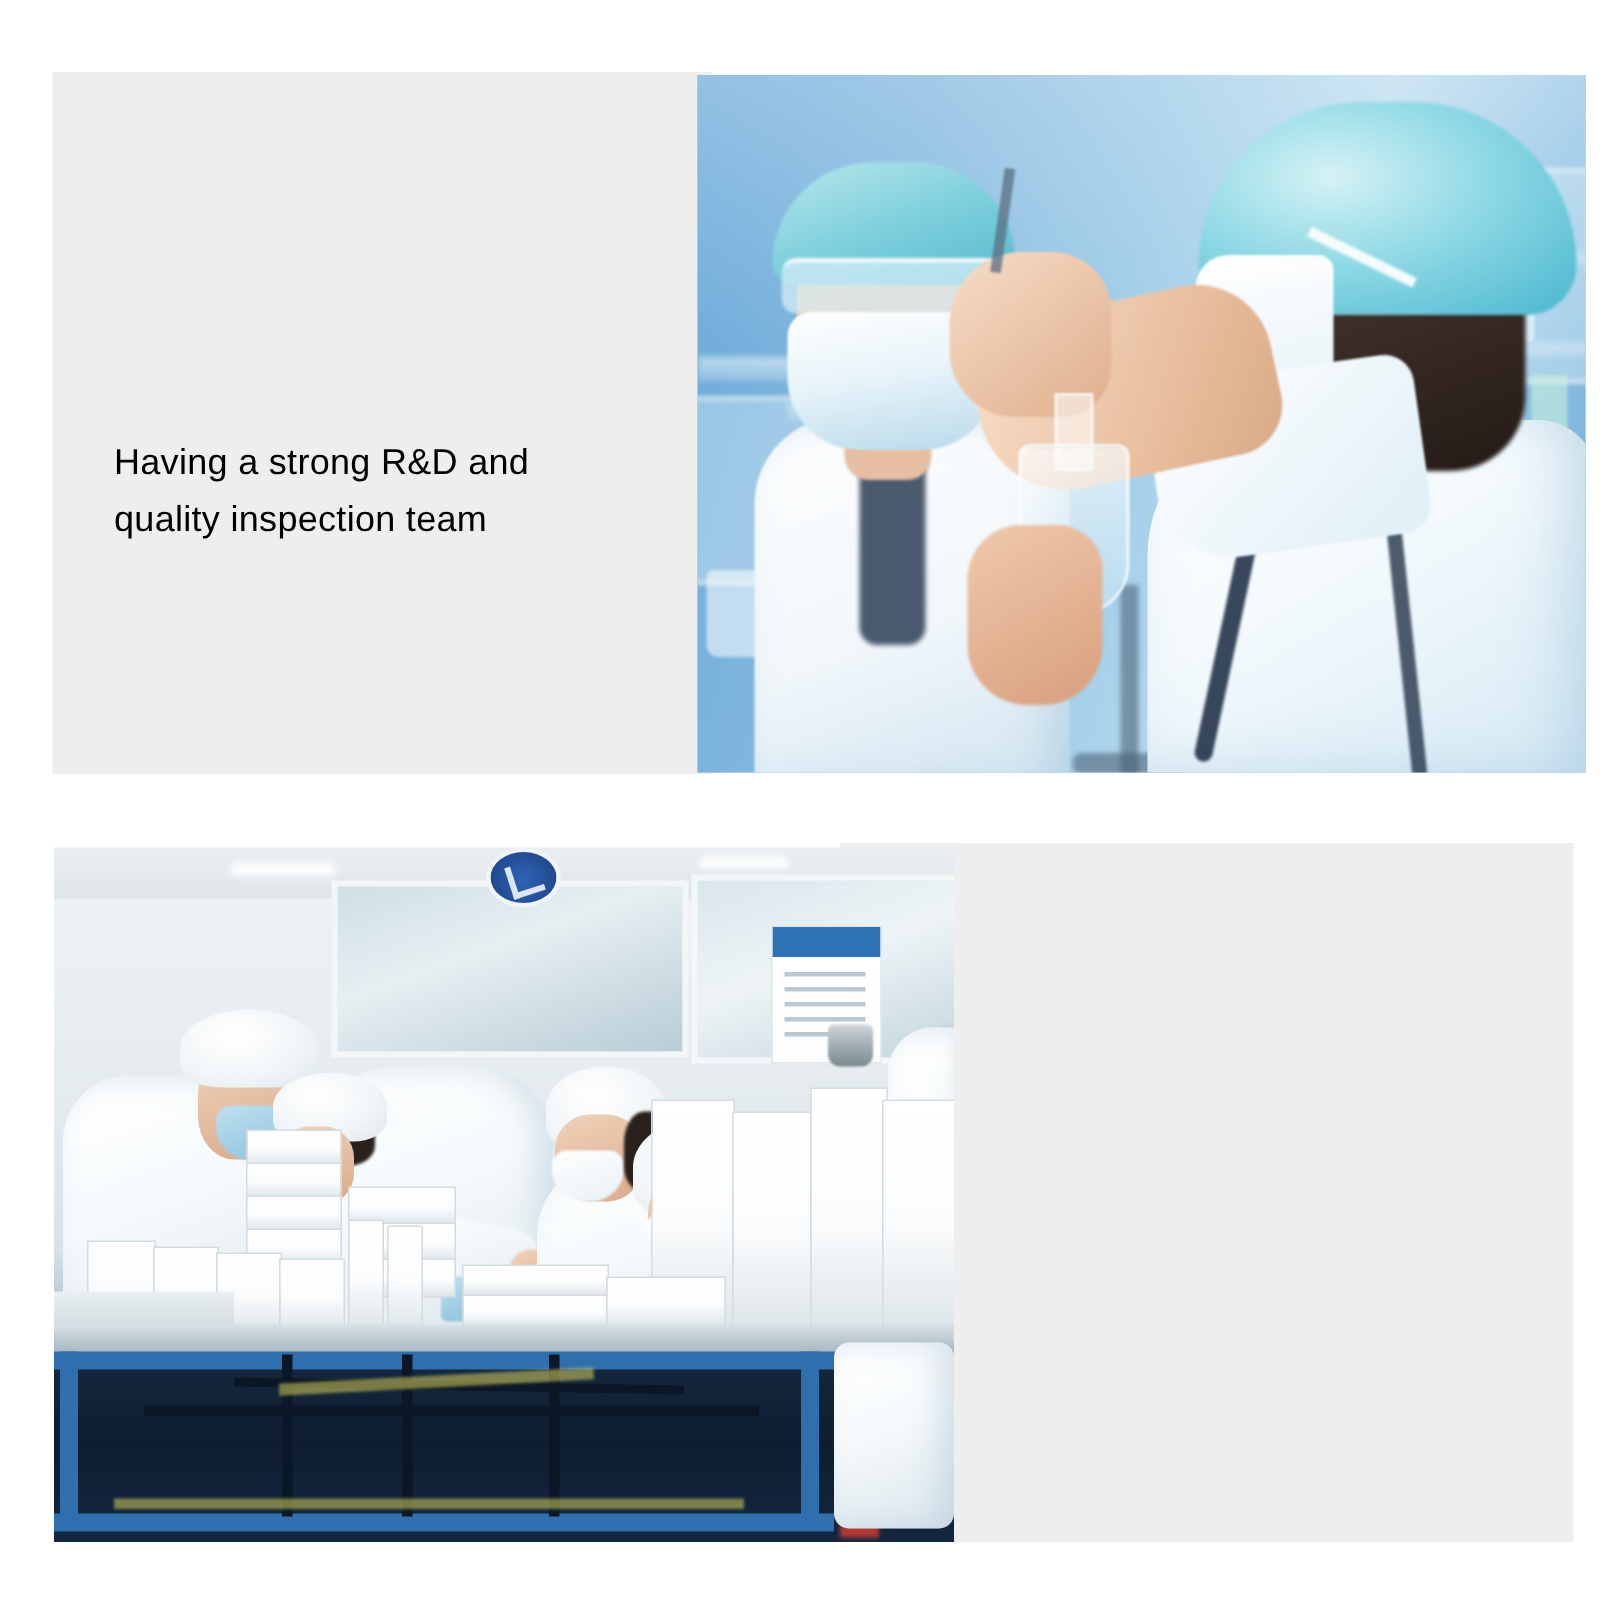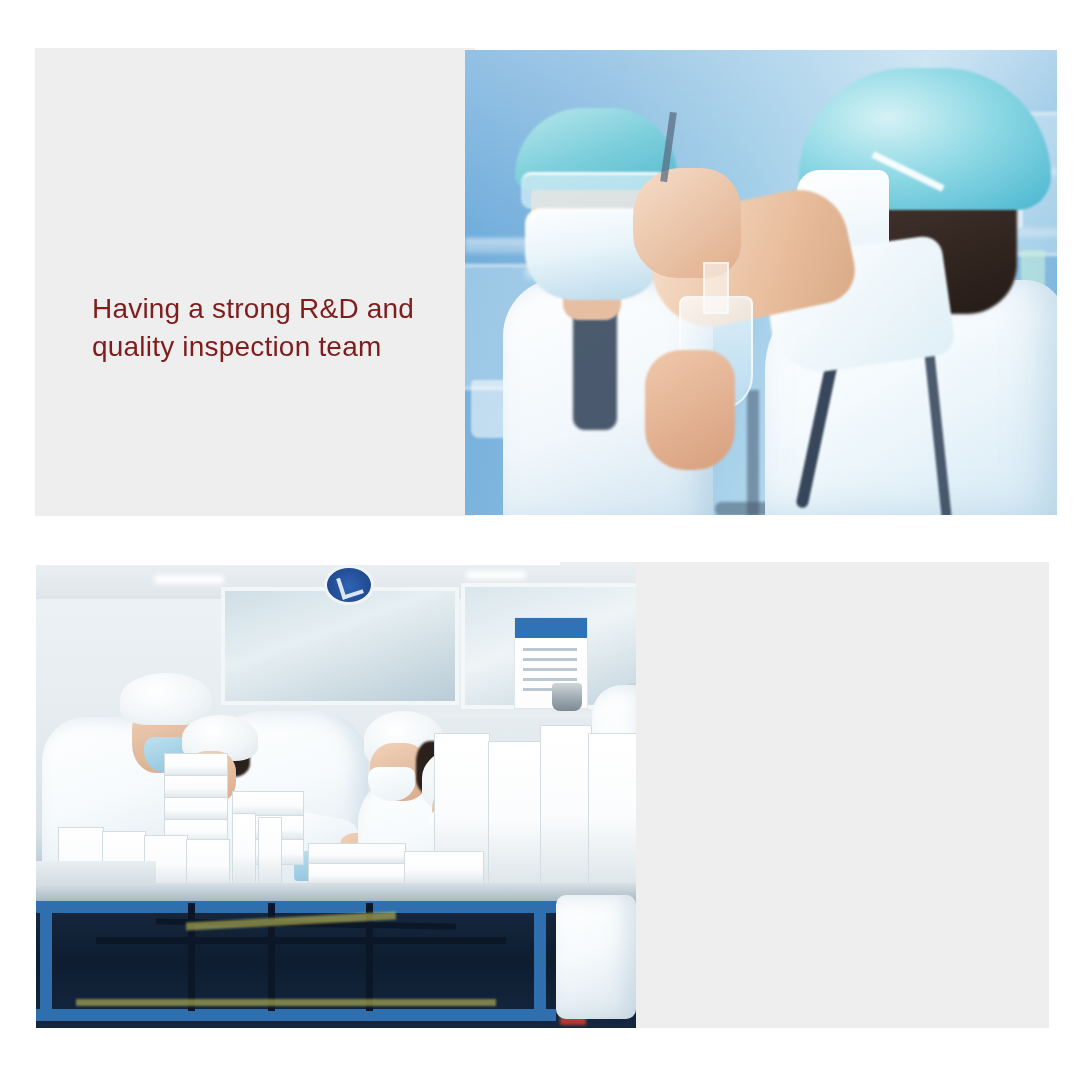--- a/index.html
+++ b/index.html
@@ -32,28 +32,28 @@
   .top-caption-panel {
     position: absolute;
     left: 35px;
     top: 48px;
     width: 440px;
     height: 468px;
     background: #eeeeee;
   }
   .top-caption-text {
     position: absolute;
-    left: 57px;
+    left: 41px;
     top: 242px;
     width: 400px;
-    font-size: 28px;
+    font-size: 24px;
     line-height: 38px;
     font-weight: 300;
     letter-spacing: 0.2px;
-    color: #7f1d1d;
+    color: #000000;
     white-space: pre-line;
   }
   .top-photo {
     position: absolute;
     left: 465px;
     top: 50px;
     width: 592px;
     height: 465px;
     overflow: hidden;
     background: #7cb3de;

